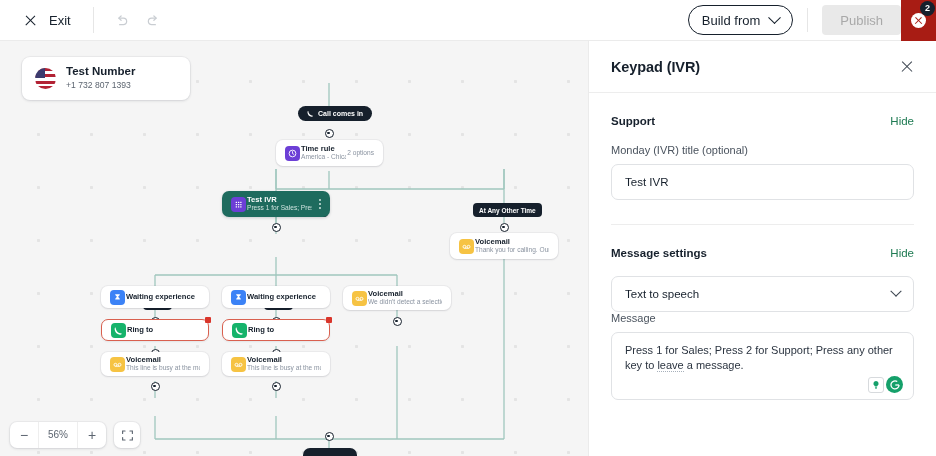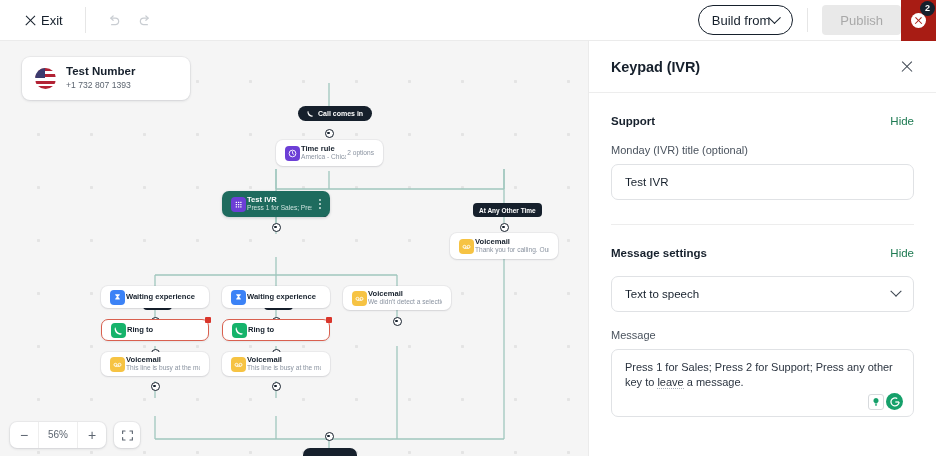--- a/index.html
+++ b/index.html
@@ -12,21 +12,21 @@
   }
 
   
   .topbar {
     position: absolute; left: 0; top: 0; width: 936px; height: 41px;
     background: #ffffff;
     border-bottom: 1px solid #ebebeb;
     display: flex; align-items: center;
   }
   .exit-btn {
-    display: flex; align-items: center; gap: 4px;
+    display: flex; align-items: center; gap: 12px;
     margin-left: 24px; cursor: pointer;
     font-size: 13px; color: #16202c;
   }
   .exit-x { width: 13px; height: 13px; position: relative; display: inline-block; }
   .exit-x::before, .exit-x::after {
     content: ""; position: absolute; left: 0; top: 6px; width: 13px; height: 1.4px;
     background: #16202c;
   }
   .exit-x::before { transform: rotate(45deg); }
   .exit-x::after  { transform: rotate(-45deg); }
@@ -39,21 +39,21 @@
   .app-title {
     position: absolute; left: 0; right: 0; text-align: center;
     font-size: 15px; font-weight: 700; letter-spacing: -0.2px; color: #16202c;
     pointer-events: none;
   }
 
   .topbar-right {
     margin-left: auto; display: flex; align-items: center; height: 41px;
   }
   .build-from {
-    display: flex; align-items: center; gap: 0;
+    display: flex; align-items: center; gap: 10px;
     height: 30px; padding: 0 13px;
     border: 1px solid #16202c; border-radius: 16px;
     font-size: 13px; color: #16202c; cursor: pointer; background: #fff;
   }
   .chev-down {
     width: 9px; height: 9px; border-right: 1.6px solid #16202c; border-bottom: 1.6px solid #16202c;
     transform: rotate(45deg) translate(-2px,-2px);
   }
   .tb-divider2 { width: 1px; height: 24px; background: #e6e6e6; margin: 0 14px; }
   .publish-btn {
@@ -229,21 +229,21 @@
   .sect-toggle { margin-left: auto; font-size: 11.5px; color: #1e7a52; cursor: pointer; }
   .field-label { font-size: 11px; color: #4a535e; margin-bottom: 8px; }
   .text-input {
     width: 100%; height: 36px; border: 1px solid #e0e2e5; border-radius: 7px;
     padding: 0 13px; font-size: 11.5px; color: #16202c;
     font-family: "Liberation Sans", sans-serif; background: #fff; outline: none;
   }
   .select-box {
     width: 100%; height: 36px; border: 1px solid #e0e2e5; border-radius: 7px;
     padding: 17px 13px; display: flex; align-items: center;
-    font-size: 11.5px; color: #16202c; cursor: pointer; margin-bottom: 17px;
+    font-size: 11.5px; color: #16202c; cursor: pointer; 
   }
   .select-chev {
     margin-left: auto; width: 8px; height: 8px;
     border-right: 1.5px solid #3b444f; border-bottom: 1.5px solid #3b444f;
     transform: rotate(45deg) translate(-2px,-2px);
   }
   .msg-box {
     width: 100%; height: 68px; border: 1px solid #e0e2e5; border-radius: 7px;
     padding: 10px 13px; position: relative;
   }

